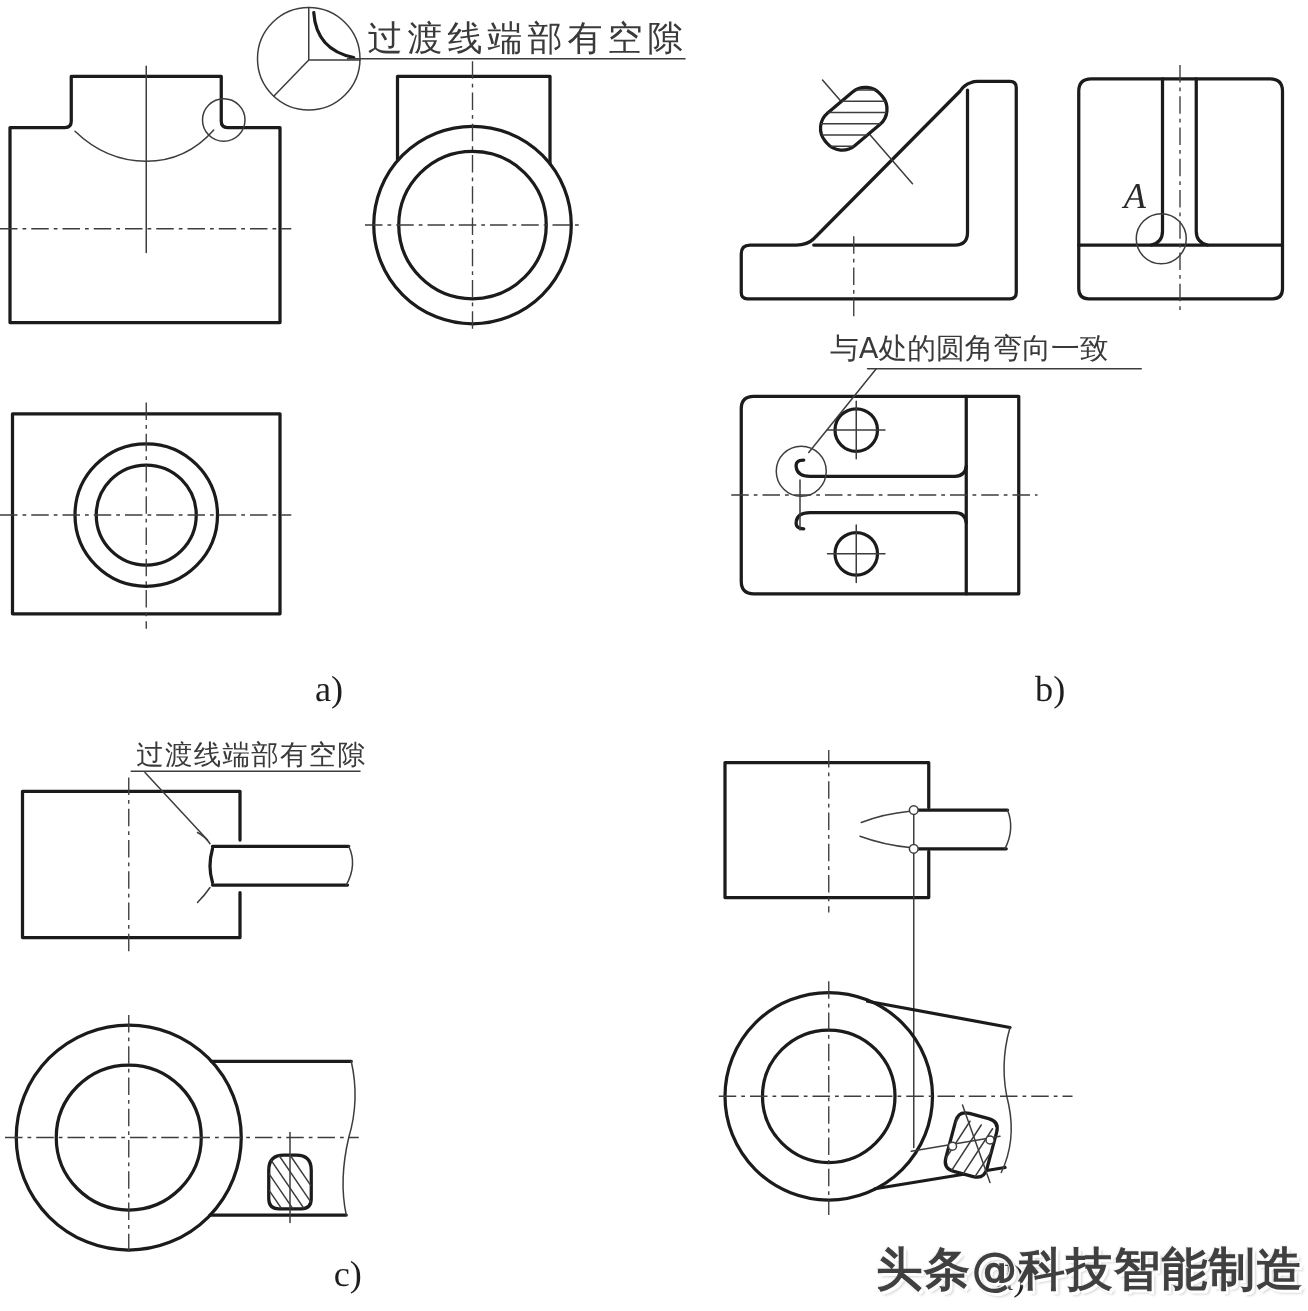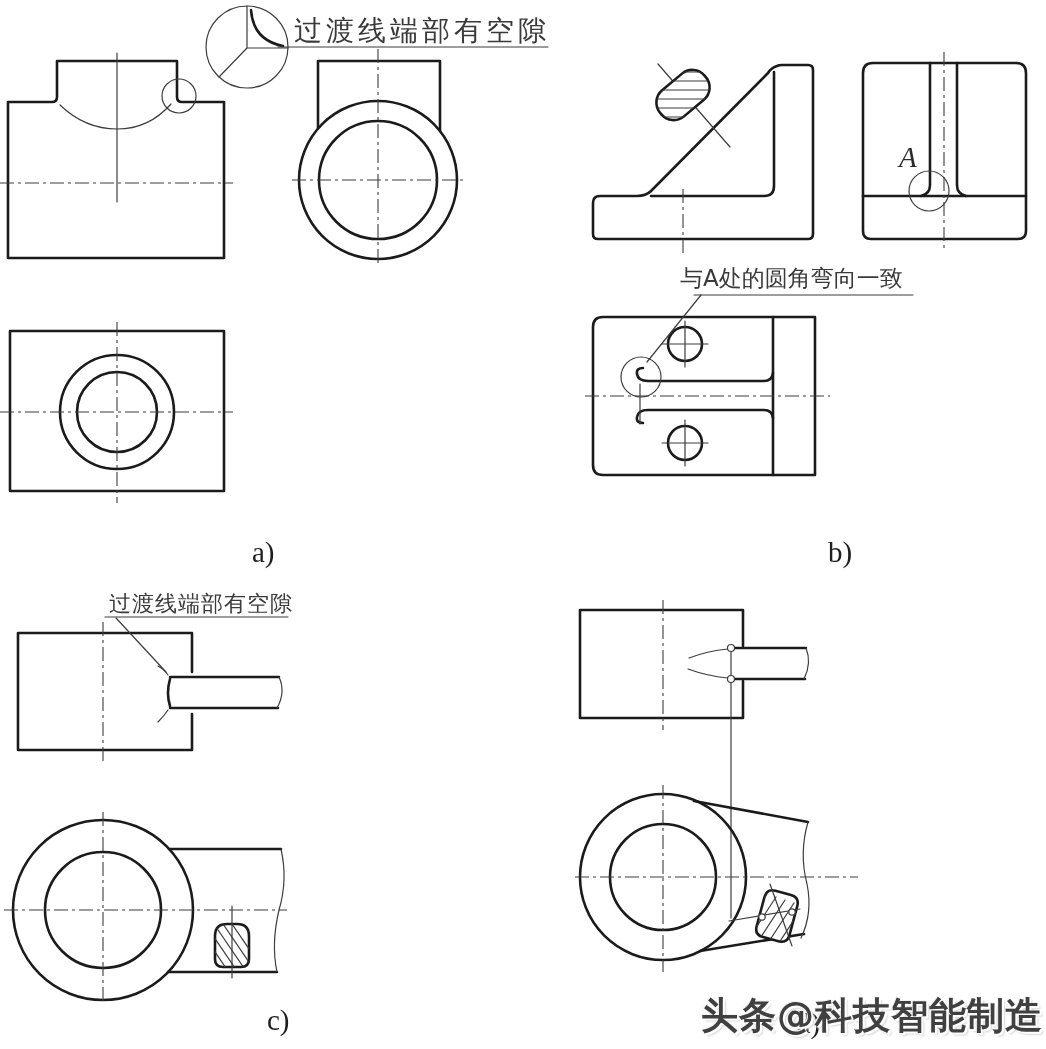--- a/index.html
+++ b/index.html
@@ -6,21 +6,21 @@
   #page{position:relative;width:1046px;height:1049px;background:#ffffff;overflow:hidden;
         font-family:"DejaVu Sans", sans-serif;text-align:center;}
   svg{position:absolute;left:0;top:0;}
   .tk{stroke:#1b1b1b;stroke-width:2.6;fill:none;stroke-linecap:round;stroke-linejoin:round;}
   .tn{stroke:#3d3d3d;stroke-width:1.2;fill:none;stroke-linecap:round;}
   .cl{stroke:#3d3d3d;stroke-width:1.1;fill:none;stroke-dasharray:14 4 3 4;}
   .wf{fill:#ffffff;}
   .txt{position:absolute;color:#2a2a2a;white-space:nowrap;z-index:2;}
   .ann{font-family:"DejaVu Sans", sans-serif;color:#3a3a3a;}
   #ann-a{left:294px;top:12px;font-size:28px;letter-spacing:4px;}
-  #ann-b{left:680px;top:263px;font-size:23px;letter-spacing:0px;}
+  #ann-b{left:664px;top:263px;font-size:23px;letter-spacing:0px;}
   #ann-c{left:109px;top:589px;font-size:22px;letter-spacing:1px;}
   .sublabel{font-family:"Liberation Serif", serif;font-size:29px;color:#1e1e1e;}
   #label-a{left:252px;top:536px;}
   #label-b{left:828px;top:536px;}
   #label-c{left:267px;top:1004px;z-index:1;}
   #label-d{left:796px;top:1007px;z-index:1;}
   #point-A{left:899px;top:141px;font-size:29px;font-style:italic;
            font-family:"Liberation Serif", serif;color:#2a2a2a;}
   #watermark{left:701px;top:991px;font-size:37px;font-weight:bold;z-index:3;
              color:#404040;letter-spacing:1px;

